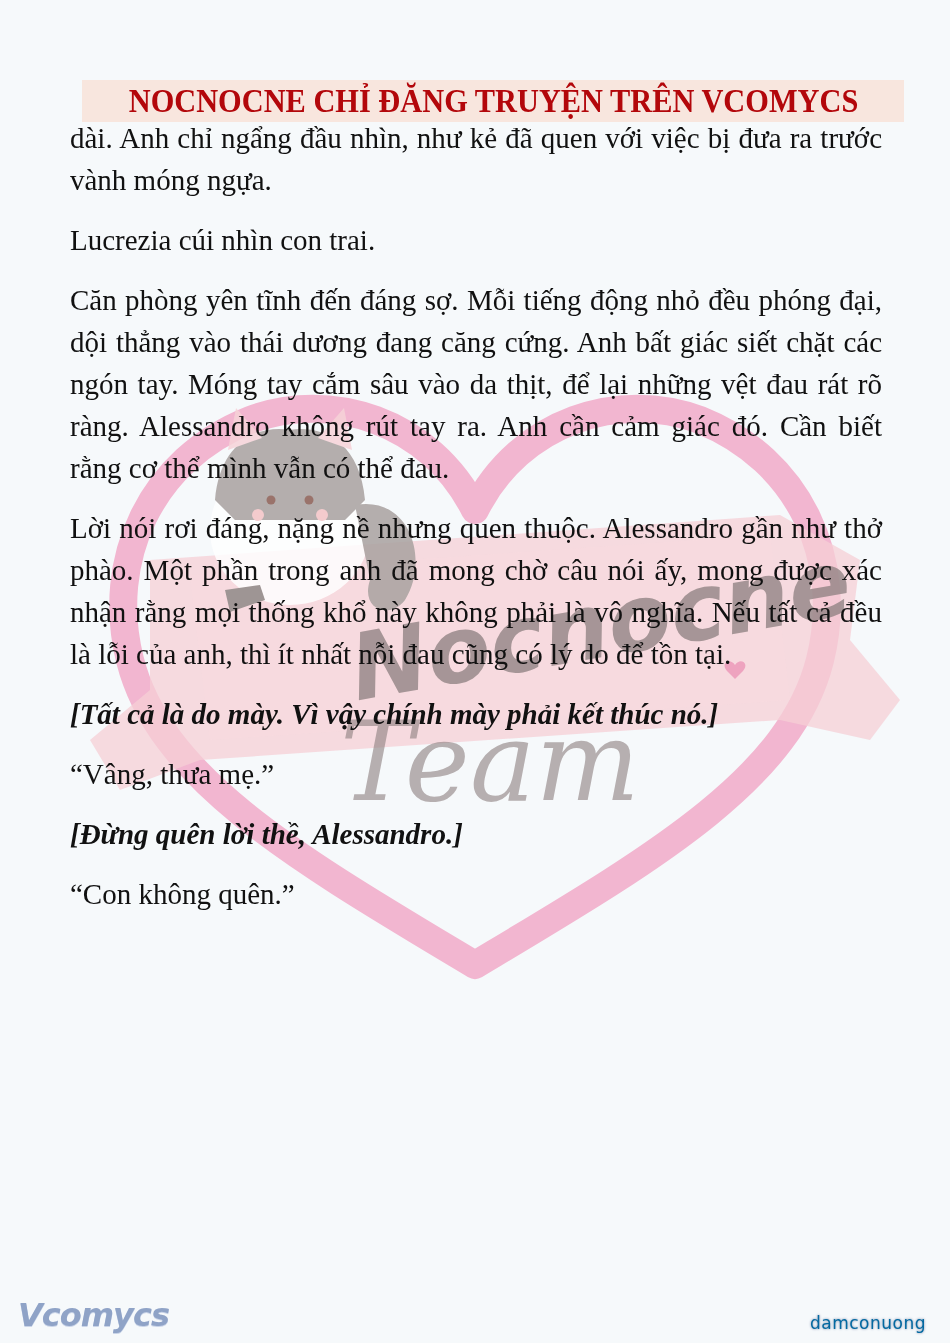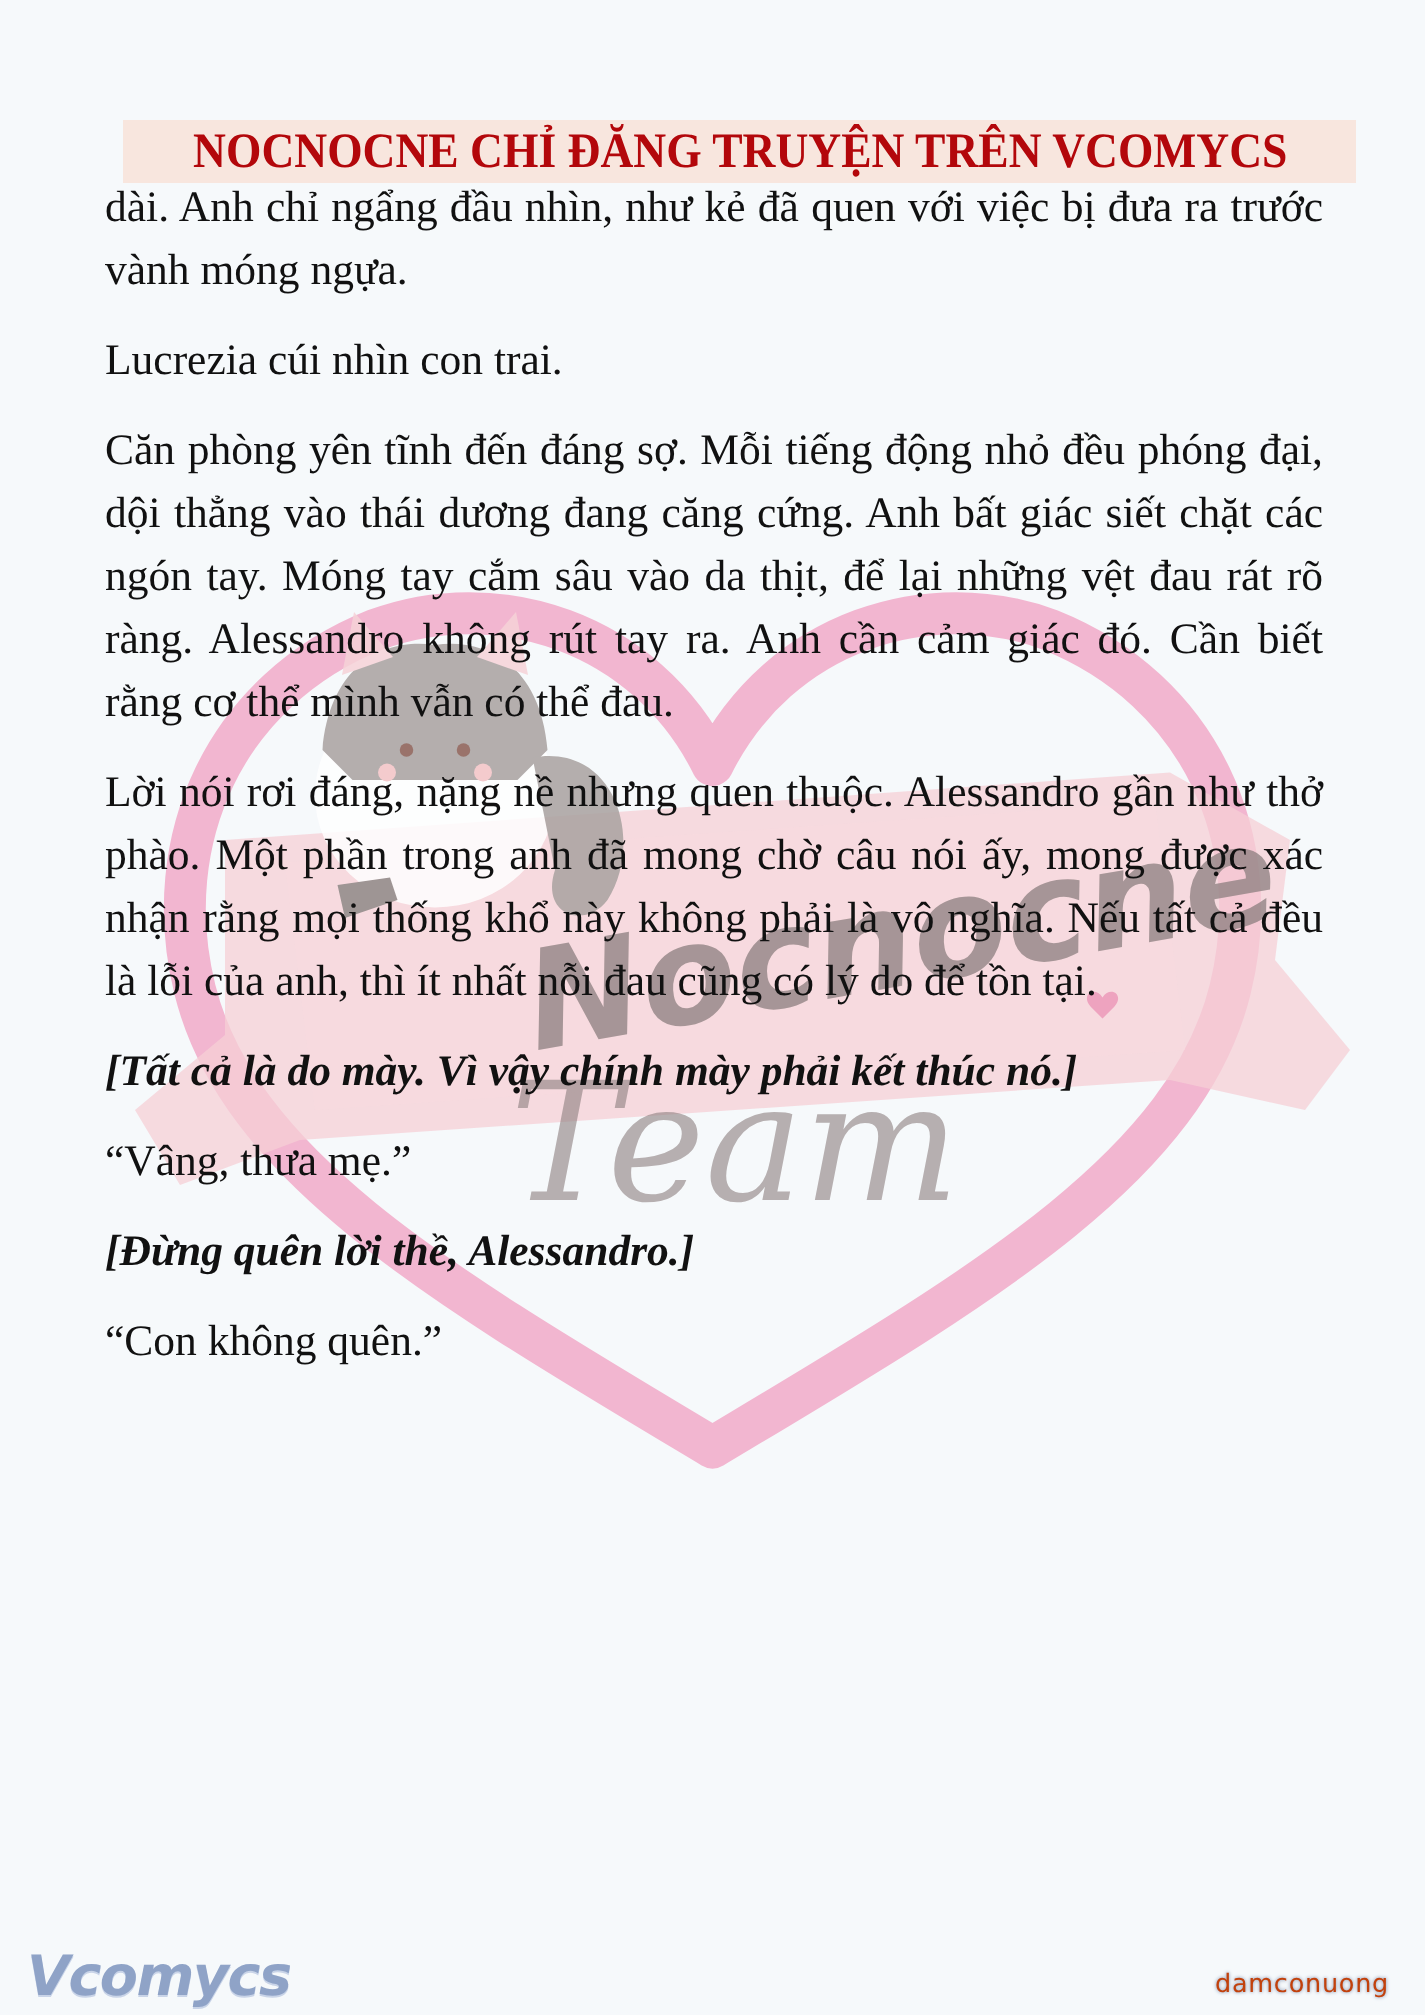--- a/index.html
+++ b/index.html
@@ -75,33 +75,33 @@
       text-align: left;
     }
     
     .footer-logo {
       position: absolute;
       left: 18px;
       top: 1296px;
       font-family: "DejaVu Sans", sans-serif;
       font-style: italic;
       font-weight: bold;
-      font-size: 37px;
+      font-size: 32px;
       color: #8fa3c7;
       letter-spacing: -1px;
       z-index: 2;
       text-shadow: 0 1px 0 #c9d4e8;
     }
     .footer-credit {
       position: absolute;
       right: 24px;
       top: 1313px;
       font-family: "DejaVu Sans", sans-serif;
       font-size: 17px;
-      color: #c2410c;
+      color: #0369a1;
       letter-spacing: 0.5px;
       text-shadow: 0 0 3px #a8b3c8, 0 0 2px #a8b3c8;
       z-index: 2;
     }
   </style>
 </head>
 <body>
 
 <div class="page">
 

